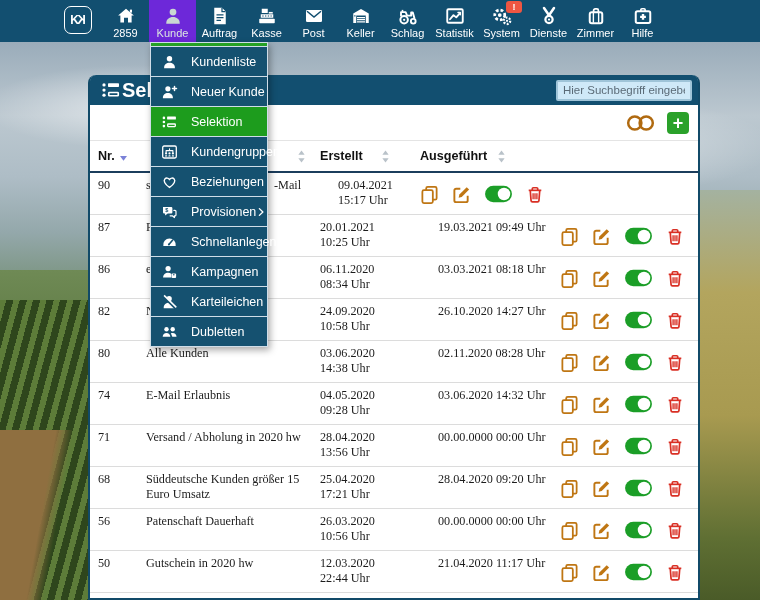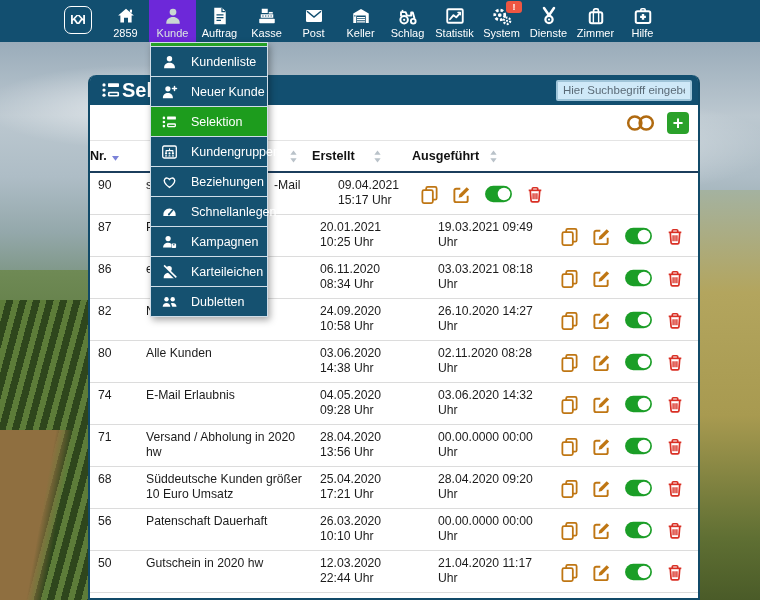--- a/index.html
+++ b/index.html
@@ -66,28 +66,28 @@
           font-family:"Liberation Sans","DejaVu Sans",sans-serif;}
   .search::placeholder{color:#5b6b77;opacity:1;}
   .toolbar{height:35px;display:flex;align-items:center;justify-content:flex-end;gap:11px;
            padding-right:9px;border-bottom:1px solid #e4e4e4;}
   .rings{width:31px;height:18px;color:#b06a10;cursor:pointer;}
   .addbtn{width:22px;height:22px;background:#2aa12a;border:none;border-radius:4px;color:#fff;
           font-size:18px;font-weight:bold;line-height:20px;text-align:center;padding:0;cursor:pointer;}
 
   
   .thead{display:grid;grid-template-columns:48px 174px 100px 140px 1fr;align-items:center;height:32px;
-         border-bottom:2px solid #1b3d5c;box-sizing:border-box;}
+         padding-left:8px;border-bottom:2px solid #1b3d5c;box-sizing:border-box;}
   .hcell{display:flex;align-items:center;font-weight:bold;font-size:12.6px;color:#121212;cursor:pointer;}
   .hcell .sdesc{width:9px;height:9px;color:#7b82d8;margin-left:4px;margin-top:3px;}
   .hcell .pair{width:9px;height:15px;color:#b9c2c9;}
   .hcell.hname{justify-content:flex-end;padding-right:14px;}
   .hcell.herst .pair{margin-left:18px;}
   .hcell.hausg .pair{margin-left:10px;}
-  #rows{position:relative;}
+  #rows{position:relative;font-family:Liberation Serif, serif;}
   .trow{display:grid;grid-template-columns:48px 174px 100px 140px 1fr;min-height:42px;
         border-bottom:1px solid #dcdcdc;padding:5px 0 4px 8px;box-sizing:border-box;align-items:start;
         font-size:12.2px;color:#1c1c1c;line-height:1.26;background:#fff;}
   .c.name{position:relative;padding-right:6px;}
   .c.name .nm2{position:absolute;left:128px;top:0;white-space:nowrap;}
   .dv{display:inline-block;}
   .dv.e{max-width:72px;}
   .dv.a{max-width:112px;margin-left:18px;}
   .c.act{align-self:center;display:flex;align-items:center;justify-content:flex-end;gap:13px;padding-right:16px;}
   .abtn{background:none;border:none;padding:0;margin:0;cursor:pointer;display:flex;align-items:center;}
@@ -589,21 +589,21 @@
                 <path d="M5.6 4.1V2.9a.9.9 0 0 1 .9-.9h3a.9.9 0 0 1 .9.9v1.2" fill="none" stroke="currentColor" stroke-width="1.5"></path>
                 <path d="M3.8 4.6l.7 8.9a1.2 1.2 0 0 0 1.2 1.1h4.6a1.2 1.2 0 0 0 1.2-1.1l.7-8.9" fill="none" stroke="currentColor" stroke-width="1.5"></path>
                 <path d="M6.3 6.8v5.4M8 6.8v5.4M9.7 6.8v5.4" stroke="currentColor" stroke-width="1.2"></path>
               </svg>
             </span>
           </button>
         </div>
       </div>
       <div class="trow">
         <div class="c nr">68</div>
-        <div class="c name"><span>Süddeutsche Kunden größer 10 Euro Umsatz</span><span class="nm2"></span></div>
+        <div class="c name"><span>Süddeutsche Kunden größer 15 Euro Umsatz</span><span class="nm2"></span></div>
         <div class="c erst"><span class="dv e">25.04.2020 17:21 Uhr</span></div>
         <div class="c ausg"><span class="dv a">28.04.2020 09:20 Uhr</span></div>
         <div class="c act">
           <button class="abtn copy">
             <span class="icn ">
               <svg viewBox="0 0 16 16">
                 <rect x="5.2" y="1.6" width="8.8" height="10.8" rx="1.3" fill="none" stroke="currentColor" stroke-width="1.5"></rect>
                 <rect x="2" y="4.4" width="8.8" height="10.8" rx="1.3" fill="#fff" stroke="currentColor" stroke-width="1.5"></rect>
               </svg>
             </span>
@@ -632,21 +632,21 @@
                 <path d="M3.8 4.6l.7 8.9a1.2 1.2 0 0 0 1.2 1.1h4.6a1.2 1.2 0 0 0 1.2-1.1l.7-8.9" fill="none" stroke="currentColor" stroke-width="1.5"></path>
                 <path d="M6.3 6.8v5.4M8 6.8v5.4M9.7 6.8v5.4" stroke="currentColor" stroke-width="1.2"></path>
               </svg>
             </span>
           </button>
         </div>
       </div>
       <div class="trow">
         <div class="c nr">56</div>
         <div class="c name"><span>Patenschaft Dauerhaft</span><span class="nm2"></span></div>
-        <div class="c erst"><span class="dv e">26.03.2020 10:10 Uhr</span></div>
+        <div class="c erst"><span class="dv e">26.03.2020 10:56 Uhr</span></div>
         <div class="c ausg"><span class="dv a">00.00.0000 00:00 Uhr</span></div>
         <div class="c act">
           <button class="abtn copy">
             <span class="icn ">
               <svg viewBox="0 0 16 16">
                 <rect x="5.2" y="1.6" width="8.8" height="10.8" rx="1.3" fill="none" stroke="currentColor" stroke-width="1.5"></rect>
                 <rect x="2" y="4.4" width="8.8" height="10.8" rx="1.3" fill="#fff" stroke="currentColor" stroke-width="1.5"></rect>
               </svg>
             </span>
           </button>
@@ -773,20 +773,35 @@
       <span class="icn ">
         <svg viewBox="0 0 16 16">
           <path d="M8 13.4C2.8 10 1.9 6.6 3.4 4.9c1.3-1.4 3.3-1 4.6.6 1.3-1.6 3.3-2 4.6-.6 1.5 1.7.6 5.1-4.6 8.5z" fill="none" stroke="currentColor" stroke-width="1.4"></path>
         </svg>
       </span>
       <span class="mlabel">Beziehungen</span>
     </div>
     <div class="menu-item">
       <span class="icn ">
         <svg viewBox="0 0 16 16">
+          <path d="M1.5 3h8.2a1.2 1.2 0 0 1 1.2 1.2v4.1a1.2 1.2 0 0 1-1.2 1.2H6.2L3.6 11.6V9.5H2.7A1.2 1.2 0 0 1 1.5 8.3z" fill="currentColor"></path>
+          <text x="5.4" y="8.3" font-size="5.6" font-weight="bold" fill="#155170" text-anchor="middle">$</text>
+          <path d="M12.4 6.4h1a1.1 1.1 0 0 1 1.1 1.1v3.2a1.1 1.1 0 0 1-1.1 1.1h-.5v1.8l-2.1-1.8H8.6" stroke="currentColor" fill="none" stroke-linecap="round" stroke-linejoin="round" stroke-width="1.2"></path>
+        </svg>
+      </span>
+      <span class="mlabel">Provisionen</span>
+      <span class="icn chev">
+        <svg viewBox="0 0 16 16">
+          <path d="M5.4 2.6 11 8l-5.6 5.4" stroke="currentColor" fill="none" stroke-linecap="round" stroke-linejoin="round" stroke-width="2.2"></path>
+        </svg>
+      </span>
+    </div>
+    <div class="menu-item">
+      <span class="icn ">
+        <svg viewBox="0 0 16 16">
           <path d="M1.8 11.9a6.3 6.3 0 1 1 12.4 0z" fill="currentColor"></path>
           <path d="M7.6 10.2l3.4-4" stroke="#155170" stroke-width="1.6" stroke-linecap="round"></path>
           <circle cx="7.4" cy="10.4" r="1" fill="#155170"></circle>
         </svg>
       </span>
       <span class="mlabel">Schnellanlegen</span>
     </div>
     <div class="menu-item">
       <span class="icn ">
         <svg viewBox="0 0 16 16">

